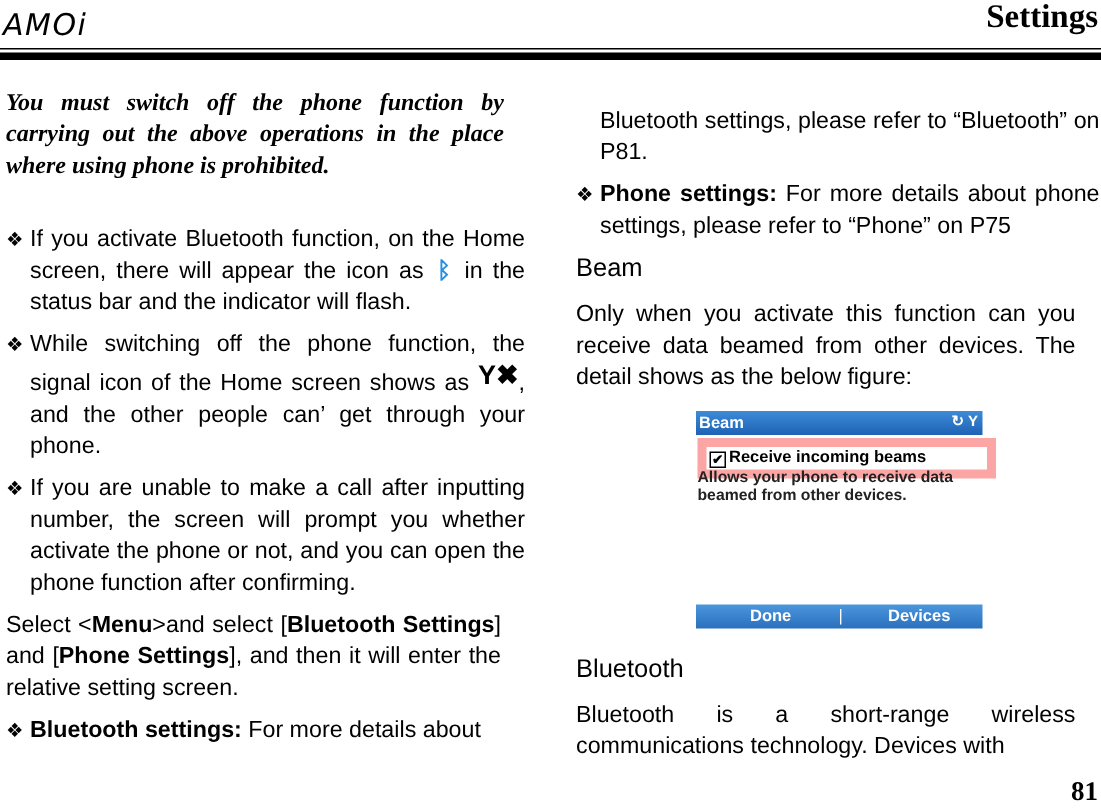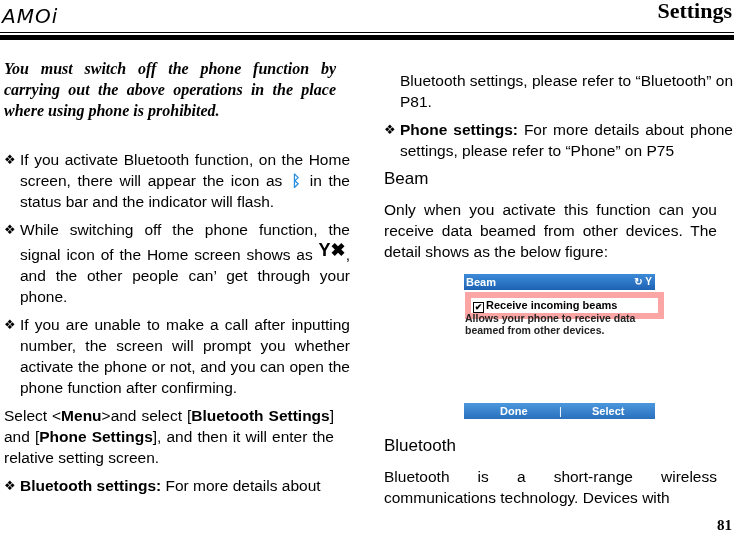--- a/index.html
+++ b/index.html
@@ -23,21 +23,21 @@
   .fig-title { position: absolute; left: 0; top: 0; width: 191px; height: 16px; background: linear-gradient(#3d8bd8, #1e62b4); color: #fff; font-size: 11px; font-weight: bold; line-height: 16px; }
   .fig-title span { padding-left: 2px; }
   .fig-title .icons { position: absolute; right: 3px; top: 0; font-size: 10px; }
   .fig-check { position: absolute; left: 1px; top: 18px; width: 187px; height: 15px; border: 6px solid #fca5a5; font-size: 11px; font-weight: bold; line-height: 15px; }
   .fig-check .box { display: inline-block; width: 9px; height: 9px; border: 1px solid #000; font-size: 9px; line-height: 9px; text-align: center; margin: 0 2px 0 2px; vertical-align: -1px; }
   .fig-desc { position: absolute; left: 1px; top: 38px; width: 188px; font-size: 10.5px; font-weight: bold; line-height: 12px; text-align: left; color: #222; }
   .fig-bar { position: absolute; left: 0; top: 129px; width: 191px; height: 16px; background: linear-gradient(#4b97dd, #2a6fbd); color: #fff; font-size: 11px; font-weight: bold; line-height: 16px; }
   .fig-bar .done { position: absolute; left: 36px; }
   .fig-bar .sep { position: absolute; left: 95px; font-weight: normal; }
   .fig-bar .cancel { position: absolute; left: 128px; }
-  .page-num { position: absolute; right: 2px; top: 517px; font-family: "Liberation Serif", serif; font-weight: bold; font-size: 15px; }
+  .page-num { position: absolute; right: 2px; top: 517px; font-family: "Liberation Serif", serif; font-weight: bold; font-size: 18px; }
 </style>
 </head>
 <body>
 
 <div class="logo">AMOi</div>
 <div class="header-title">Settings</div>
 <div class="rule-thin"></div>
 <div class="rule-thick"></div>
 
 <div class="col col-left">
@@ -86,21 +86,21 @@
       <span>Beam</span>
       <span class="icons">↻ Y</span>
     </div>
     <div class="fig-check">
       <span class="box">✔</span><span>Receive incoming beams</span>
     </div>
     <div class="fig-desc">Allows your phone to receive data beamed from other devices.</div>
     <div class="fig-bar">
       <span class="done">Done</span>
       <span class="sep">|</span>
-      <span class="cancel">Select</span>
+      <span class="cancel">Devices</span>
     </div>
   </div>
 
   <div class="h-sec">Bluetooth</div>
   <p>Bluetooth is a short-range wireless communications technology. Devices with</p>
 </div>
 
 <div class="page-num">81</div>
 
 </body></html>

